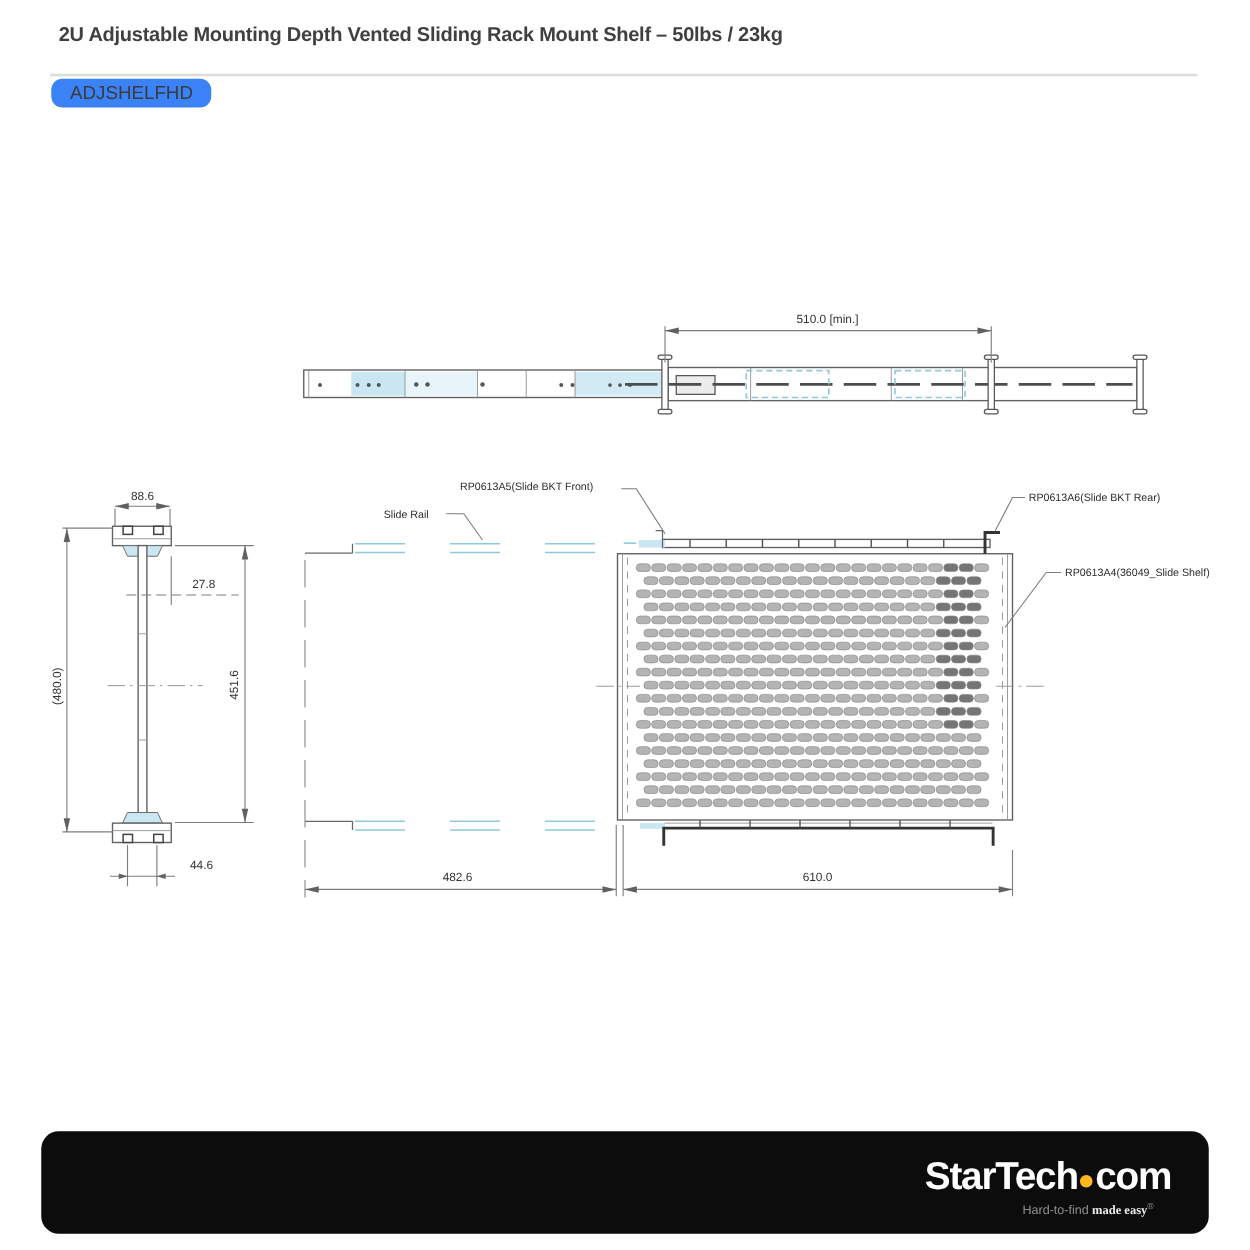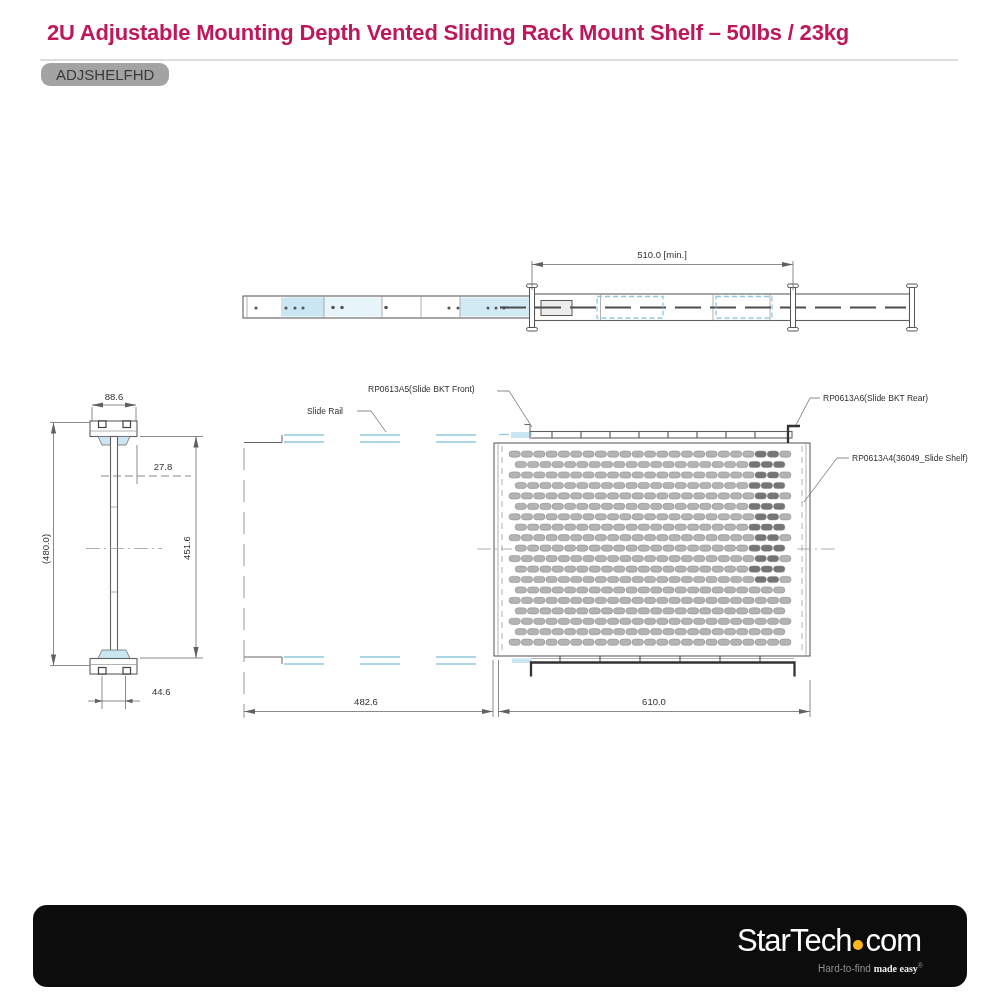--- a/index.html
+++ b/index.html
@@ -1,40 +1,40 @@
 <!DOCTYPE html>
 <html><head>
 <meta charset="utf-8">
 <style>
   html,body{margin:0;padding:0;background:#fff;}
   body{width:1000px;height:1000px;position:relative;font-family:"Liberation Sans",sans-serif;overflow:hidden;}
 
   
-  .page-title{position:absolute;left:47px;top:20px;font-size:22px;font-weight:bold;color:#be185d;letter-spacing:-0.2px;white-space:nowrap;}
+  .page-title{position:absolute;left:47px;top:20px;font-size:16px;font-weight:bold;color:#404040;letter-spacing:-0.2px;white-space:nowrap;}
   .title-rule{position:absolute;left:40px;top:59px;width:918px;height:2px;background:#dcdcdc;}
-  .sku-badge{position:absolute;left:41px;top:63px;background:#a3a3a3;color:#3b3b3b;font-size:15px;padding:3px 15px;border-radius:9px;}
+  .sku-badge{position:absolute;left:41px;top:63px;background:#3b82f6;color:#3b3b3b;font-size:15px;padding:3px 15px;border-radius:9px;}
 
   
   .draw{position:absolute;left:0;top:0;width:1000px;height:1000px;}
   .ln{stroke:#676767;stroke-width:1;fill:none;}
   .fillw{fill:#ffffff;stroke:#606060;stroke-width:1.1;}
   .thin{stroke:#8f8f8f;stroke-width:.7;fill:none;}
   .cyd{stroke:#8fc9de;stroke-width:1.3;fill:none;}
   .cyfill{fill:#c9e6f2;stroke:none;}
   .dim{stroke:#7d7d7d;stroke-width:.9;fill:none;}
   .cl{stroke:#9a9a9a;stroke-width:.8;fill:none;stroke-dasharray:14 4 2 4;}
   .hid{stroke:#9a9a9a;stroke-width:.8;fill:none;stroke-dasharray:6 5;}
   .darkln{stroke:#333333;stroke-width:2.3;fill:none;}
   .tick{stroke:#4f4f4f;stroke-width:1.1;}
   .dtext{font:9.5px "Liberation Sans",sans-serif;fill:#333;}
   .ltext{font:8.5px "Liberation Sans",sans-serif;fill:#2d2d2d;}
 
   
   .footer{position:absolute;left:33px;top:905px;width:934px;height:82px;background:#0c0c0c;border-radius:14px;}
-  .logo{position:absolute;right:46px;top:18px;color:#fff;font-size:31px;font-weight:normal;letter-spacing:-1px;white-space:nowrap;}
+  .logo{position:absolute;right:30px;top:18px;color:#fff;font-size:31px;font-weight:bold;letter-spacing:-1px;white-space:nowrap;}
   .logo .dot{display:inline-block;width:10px;height:10px;border-radius:50%;background:#ffb81c;margin:0 2px 1px 2px;}
   .tagline{position:absolute;right:44px;top:57px;font-size:10px;color:#8f8f8f;white-space:nowrap;}
   .tagline b{color:#ededed;font-family:Liberation Serif, serif;}
   .tagline .reg{font-size:7px;vertical-align:super;}
 </style>
 </head>
 <body>
 
 <div class="page-title">2U Adjustable Mounting Depth Vented Sliding Rack Mount Shelf – 50lbs / 23kg</div>
 <div class="title-rule"></div>

